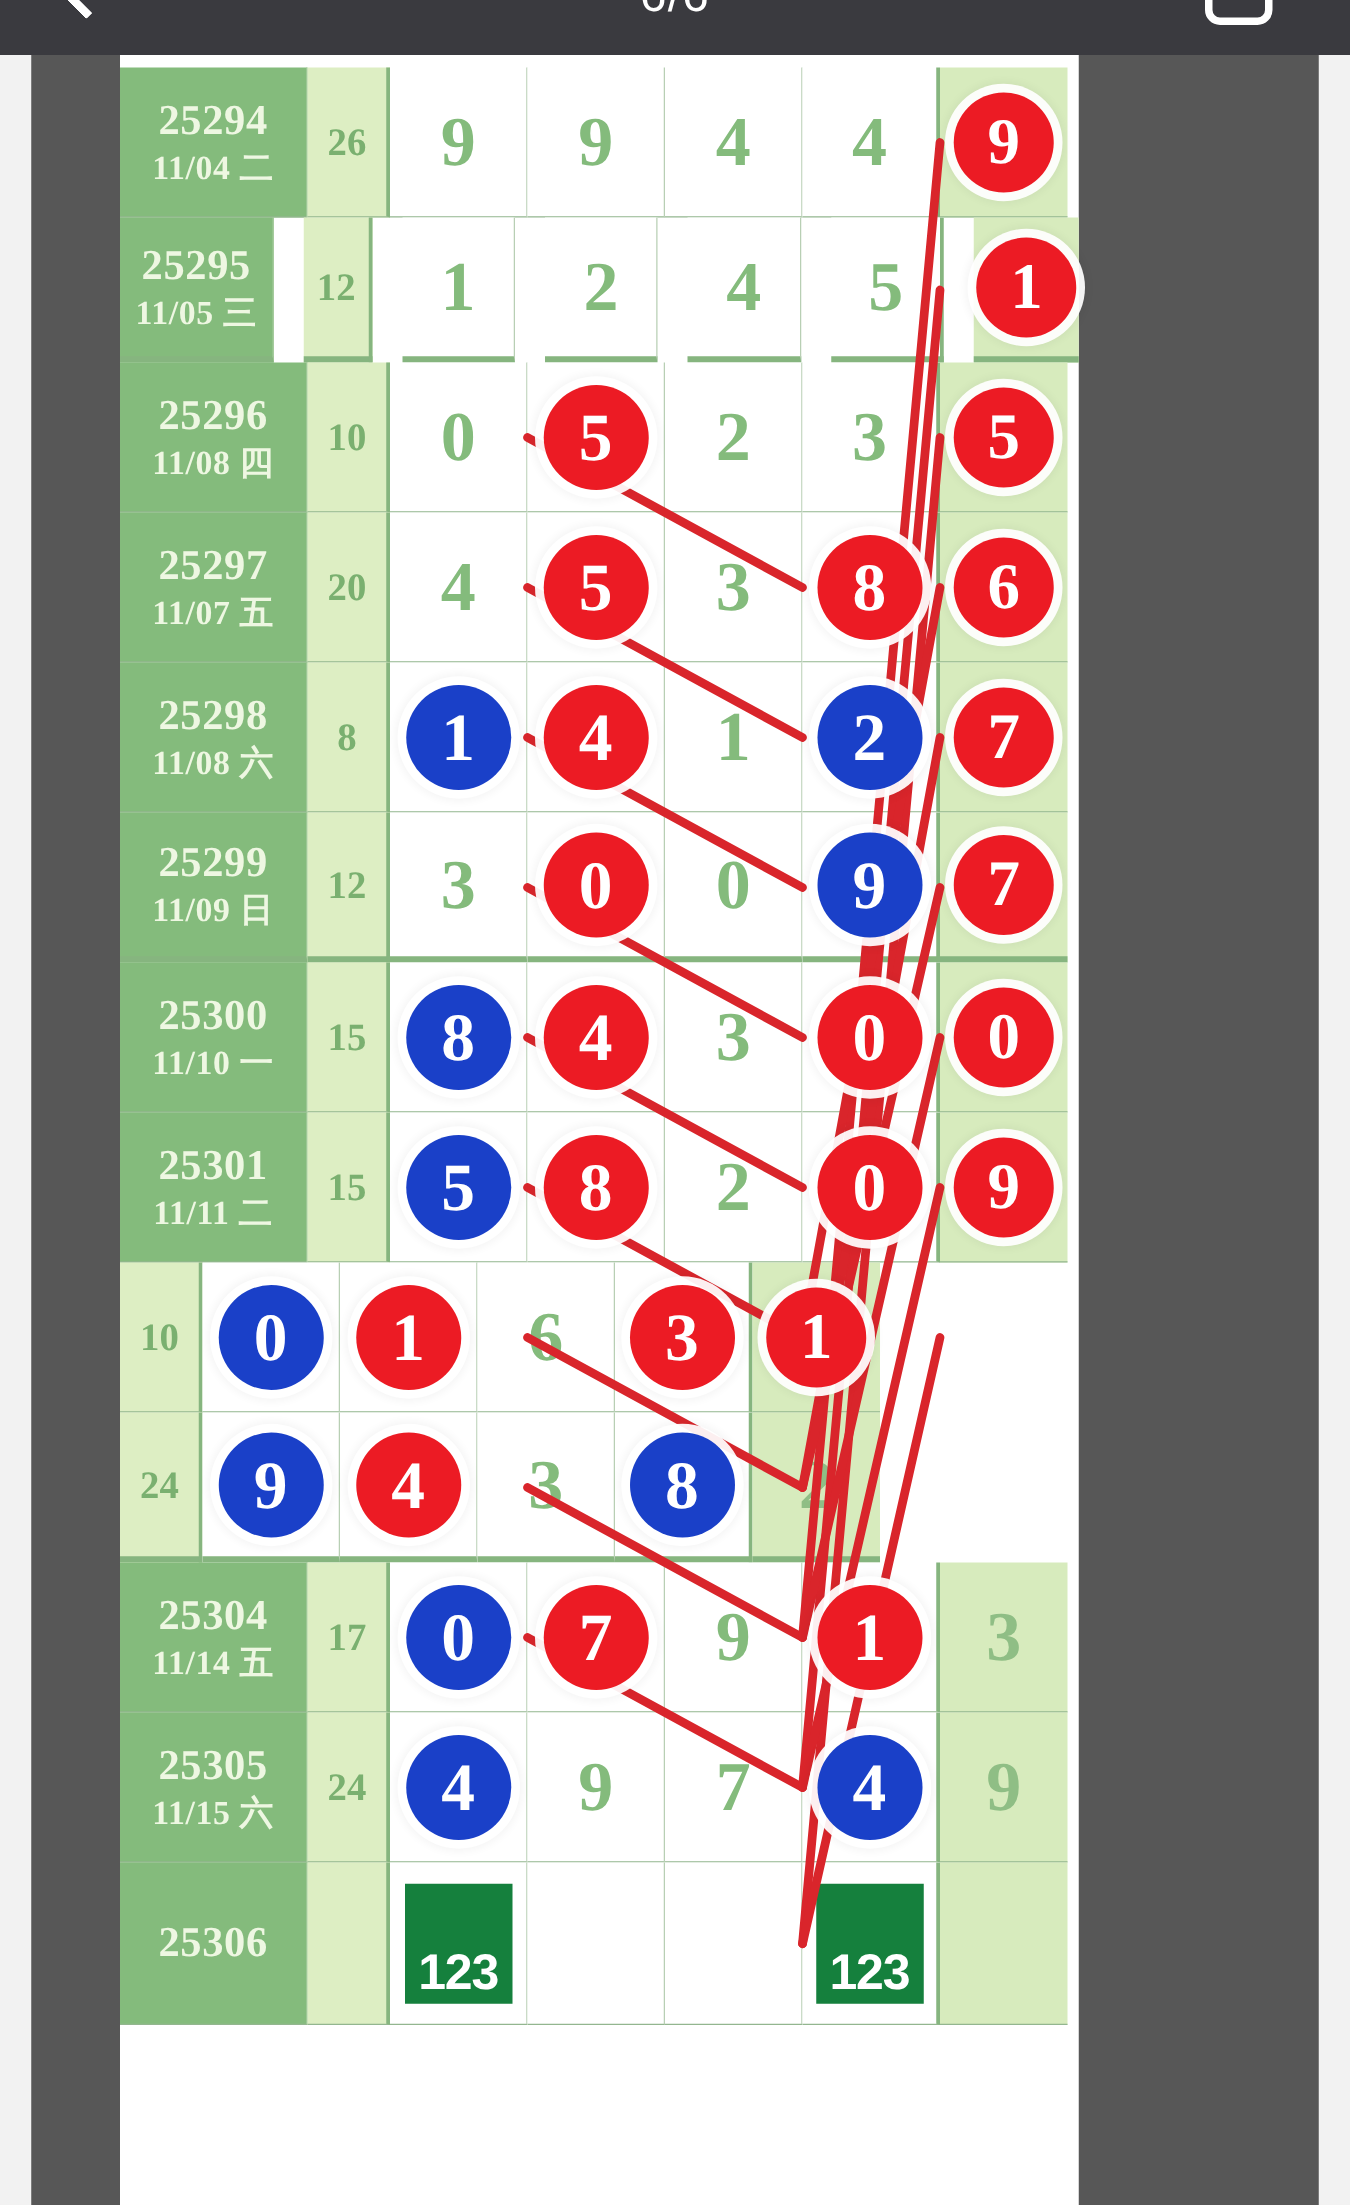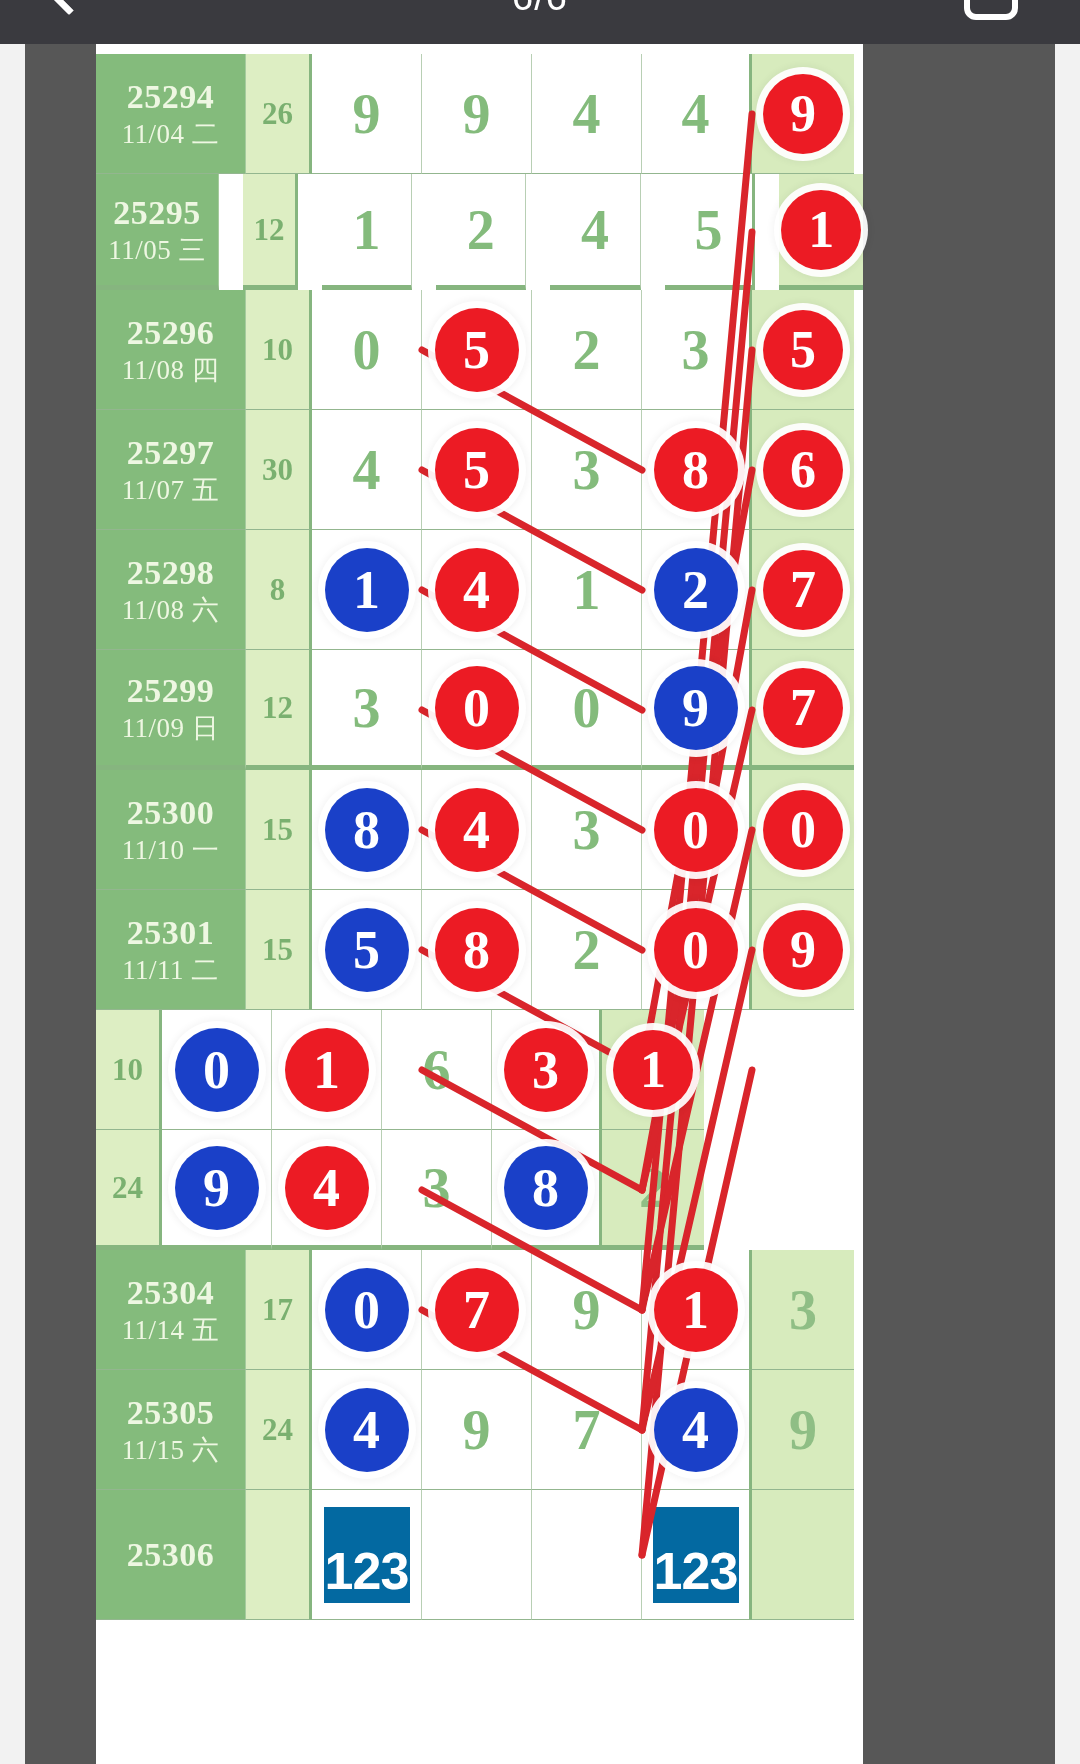--- a/index.html
+++ b/index.html
@@ -56,21 +56,21 @@
     display: flex; align-items: center; justify-content: center;
     border-right: 1px solid #b8cfb4;
     border-bottom: 1px solid #93b68f;
   }
   .c-issue {
     width: 150px; background: #84bb7c; color: #eef7e2;
     flex-direction: column; line-height: 1.22;
     border-right: 1px solid #a6cb9e;
   }
   .c-issue .iss-no { font-size: 34px; font-weight: 700; letter-spacing: .5px; }
-  .c-issue .iss-dt { font-size: 27px; font-weight: 400; letter-spacing: .5px; }
+  .c-issue .iss-dt { font-size: 27px; font-weight: 700; letter-spacing: .5px; }
   .c-sum {
     width: 66px; background: #ddeec3; color: #7ab070;
     font-size: 31px; font-weight: 700;
     border-right: 3px solid #86b57f;
   }
   .c-num { width: 110px; background: #ffffff; }
   .c-num.w-last { width: 102px; background: #d7ebbd; border-right: none; }
   .c-num.pre-last { border-right: 3px solid #86b57f; }
 
   .plain {
@@ -90,23 +90,23 @@
   .ball.red  { background: #ec1b24; }
   .ball.blue { background: #1a40c8; }
 
   .c-num.w-last .ball { width: 80px; height: 80px; font-size: 52px; }
 
   
   .row.grp-end .cell { border-bottom: 5px solid #86b57f; }
 
   
   .pred {
-    width: 86px; height: 96px; background: #0369a1;
+    width: 86px; height: 96px; background: #15803d;
     display: flex; align-items: flex-end; justify-content: center;
-    color: #ffffff; font-size: 52px; font-weight: 700;
+    color: #ffffff; font-size: 40px; font-weight: 700;
     font-family: "Liberation Sans", sans-serif;
     letter-spacing: -1px; padding-bottom: 2px;
   }
 
   
   #lines {
     position: absolute; left: 0; top: 0; width: 767px; height: 1720px;
     pointer-events: none; z-index: 2;
   }
 </style>
@@ -190,21 +190,21 @@
           </div>
           <div class="cell c-num w-last">
             <div class="ball red">5</div>
           </div>
         </div>
         <div class="row" style="top: 366px; height: 120px;">
           <div class="cell c-issue">
             <div class="iss-no">25297</div>
             <div class="iss-dt">11/07 五</div>
           </div>
-          <div class="cell c-sum">30</div>
+          <div class="cell c-sum">20</div>
           <div class="cell c-num">
             <div class="plain">4</div>
           </div>
           <div class="cell c-num">
             <div class="ball red">5</div>
           </div>
           <div class="cell c-num">
             <div class="plain">3</div>
           </div>
           <div class="cell c-num pre-last">

